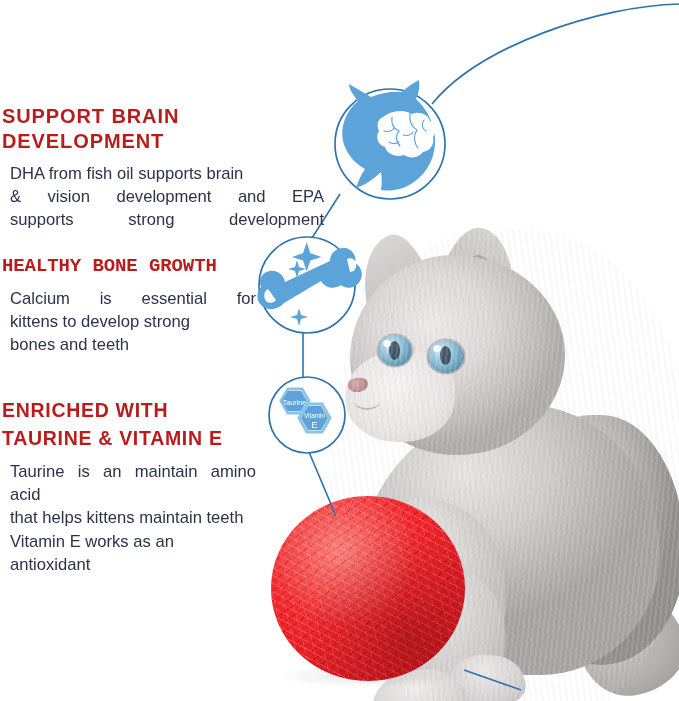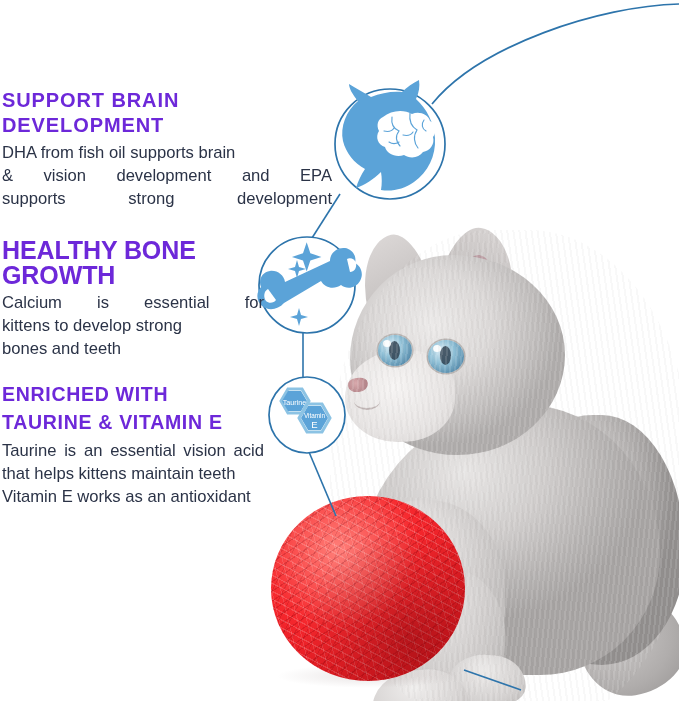--- a/index.html
+++ b/index.html
@@ -33,37 +33,37 @@
   .feature {
     position: absolute;
     left: 2px;
     width: 262px;
   }
   #feature-brain   { top: 88px;  width: 330px; }
   #feature-bone    { top: 238px; }
   #feature-taurine { top: 380px; }
 
   .feature-title {
-    color: #6d28d9;
+    color: #b91c1c;
     font-size: 20.5px;
     line-height: 25px;
     font-weight: 600;
     letter-spacing: 0.4px;
-    margin: 0 0 3px 0;
+    margin: 16px 0 3px 0;
     white-space: normal;
   }
   #feature-brain .feature-title { font-size: 20px; letter-spacing: 0.9px; }
-  #feature-bone  .feature-title { font-size: 25px; letter-spacing: -0.1px; }
+  #feature-bone  .feature-title { font-size: 19px; letter-spacing: -0.1px; font-family: Liberation Mono, monospace; }
   #feature-taurine .feature-title { font-size: 19.5px; letter-spacing: 0.7px; line-height: 28px; }
 
   .feature-body {
     color: #2b3347;
     font-size: 16.6px;
     line-height: 23.2px;
-    margin: 0;
+    margin: 8px;
     font-weight: 400;
   }
   .feature-body .ln { display: block; }
   .feature-body .just {
     display: block;
     text-align: justify;
     text-align-last: justify;
   }
 
   
@@ -398,19 +398,19 @@
       <span class="ln">bones and teeth</span>
     </p>
   </div>
 
   <div class="feature" id="feature-taurine">
     <h2 class="feature-title">
       <span class="just">ENRICHED WITH TAURINE</span>
       <span class="ln">&amp; VITAMIN E</span>
     </h2>
     <p class="feature-body">
-      <span class="just">Taurine is an essential vision acid</span>
+      <span class="just">Taurine is an maintain amino acid</span>
       <span class="ln">that helps kittens maintain teeth</span>
       <span class="ln">Vitamin E works as an antioxidant</span>
     </p>
   </div>
 
 </div>
 
 </body></html>

